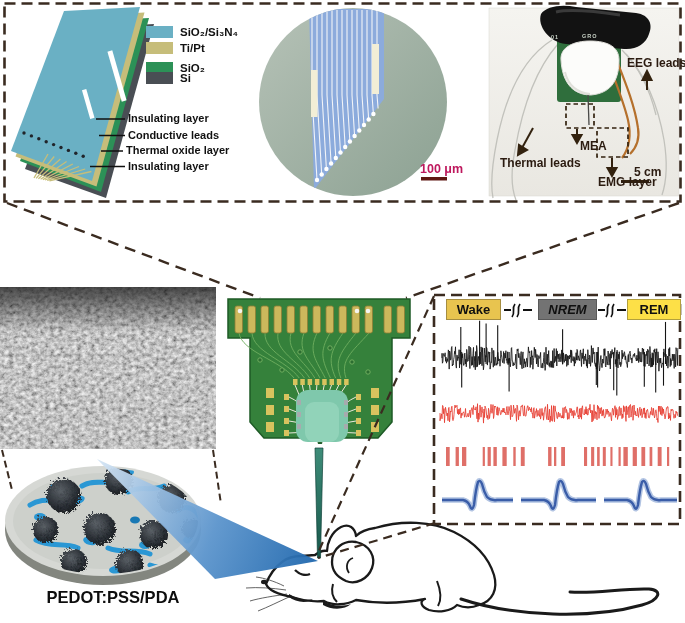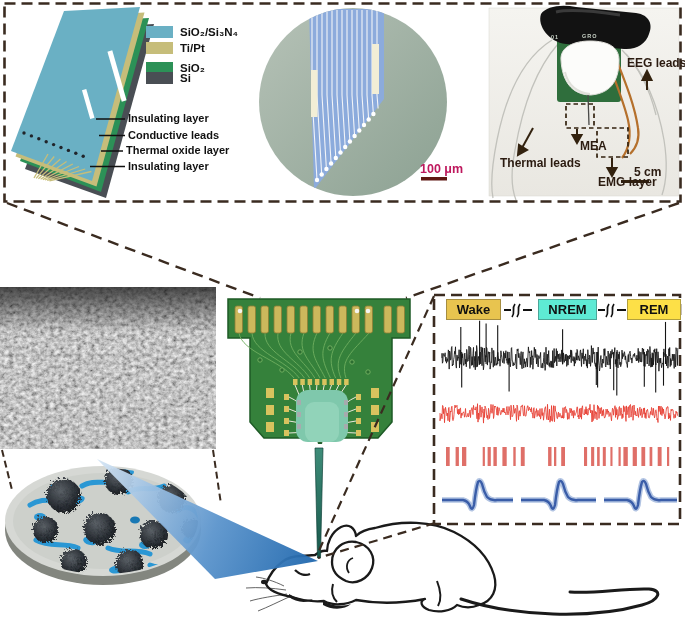--- a/index.html
+++ b/index.html
@@ -464,20 +464,21 @@
   <div class="silk" style="left:582px;top:33px">GRO</div>
   <div class="lbl photo-lbl" style="left:616px;top:57px">EEG leads</div>
   <div class="lbl photo-lbl" style="left:489px;top:157px">Thermal leads</div>
   <div class="lbl photo-lbl" style="left:569px;top:140px">MEA</div>
   <div class="lbl photo-lbl" style="left:587px;top:176px">EMG layer</div>
   <div class="lbl photo-lbl" style="left:623px;top:166px">5 cm</div>
 
   <div class="stage-box" style="left: 446px; width: 55px; background: rgb(232, 196, 79);">
     <span>Wake</span>
   </div>
-  <div class="stage-box" style="left: 538px; width: 59px; background: #5eead4;">
+  <div class="stage-box" style="left: 538px; width: 59px; background: #737373; font-style: italic;">
     <span>NREM</span>
   </div>
   <div class="stage-box" style="left: 627px; width: 54px; background: #fde047;">
     <span>REM</span>
   </div>
 
+  <div class="pedot-lbl">PEDOT:PSS/PDA</div>
 </div>
 
 </body></html>

